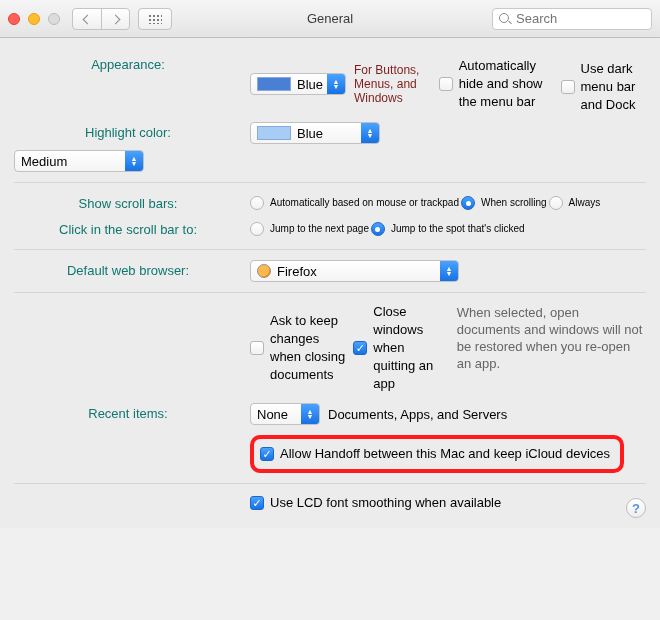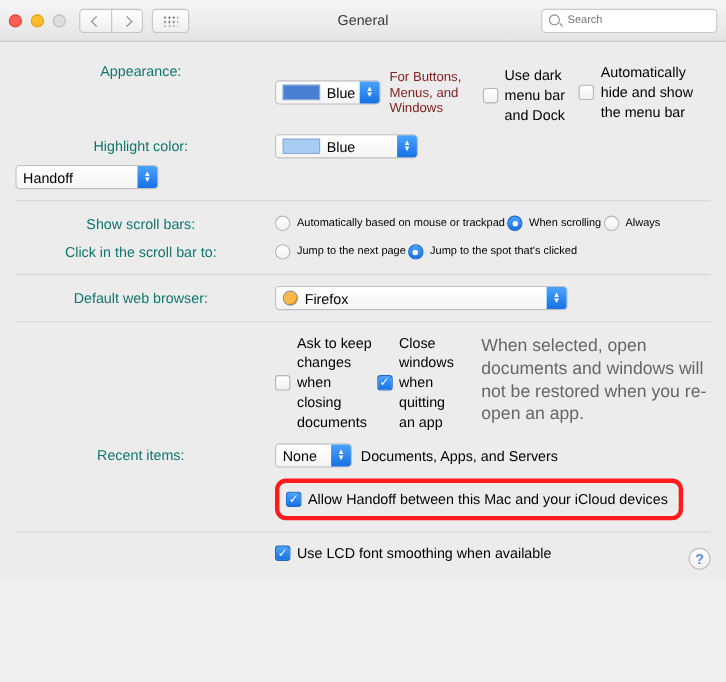--- a/index.html
+++ b/index.html
@@ -67,21 +67,21 @@
   .searchwrap {
     margin-left:auto;
     width: 160px; height:22px;
     border:1px solid #c9c9c9; border-radius:4px;
     background:#fff;
     display:flex;align-items:center;
     padding:0 6px; gap:5px;
     color:#8b8b8b;
   }
   .searchwrap input {
-    border:none; outline:none; font-size:10px; width:100%;
+    border:none; outline:none; font-size:13px; width:100%;
     background:transparent; color:#333;
   }
   
   .content {
     padding: 16px 14px 10px 14px;
   }
   .row {
     display:flex;
     align-items:flex-start;
     margin-bottom: 6px;
@@ -90,21 +90,21 @@
     width: 236px;
     text-align:center;
     padding-right:8px;
     padding-top:3px;
     font-size:13px;
     color:#0f766e;
   }
   .ctrls { flex:1; display:flex; flex-direction:row; gap:2px; }
   .inline { display:flex; align-items:center; gap:8px; }
   .hint { font-size:12px; color:#7f1d1d; }
-  .fine { font-size:16px; color:#666; line-height:1.3; margin-left:20px; margin-top:2px;}
+  .fine { font-size:13px; color:#666; line-height:1.3; margin-left:20px; margin-top:2px;}
   
   .popup {
     display:inline-flex; align-items:center;
     height:22px;
     border:1px solid #c1c1c1; border-radius:4px;
     background:linear-gradient(#ffffff,#f4f4f4);
     font-size:13px;
     position:relative;
     padding-left:6px;
     padding-right:22px;
@@ -115,21 +115,21 @@
     border-top-right-radius:3px;border-bottom-right-radius:3px;
     display:flex;flex-direction:column;align-items:center;justify-content:center;
     color:#fff; font-size:7px; line-height:5px;
   }
   .popup .swatch {
     width:34px;height:14px;border:1px solid #8aa8d8;
     margin-right:6px;
   }
   .swatch.blue { background:#4a7fd6; }
   .swatch.lightblue { background:#a7cdf5; }
-  .popup.wide { width:266px; }
+  .popup.wide { width:209px; }
   .popup.med { width:130px; }
   .popup.small { width:70px; }
   .ffx {
     width:14px;height:14px;border-radius:50%;
     background: radial-gradient(circle at 40% 40%, #ffb84d 0 6px, #ff8a00 7px), #2a6fd6;
     border:1px solid #999; margin-right:6px;
   }
   
   .chk {
     display:inline-flex; align-items:center; gap:6px;
@@ -224,46 +224,46 @@
       <div class="lbl">Appearance:</div>
       <div class="ctrls">
         <div class="inline">
           <div class="popup med">
             <span class="swatch blue"></span>
             <span>Blue</span>
             <span class="arrows">▲<br>▼</span>
           </div>
           <span class="hint">For Buttons, Menus, and Windows</span>
         </div>
+        <label class="chk">
+          <span class="chkbox"></span>
+          <span>Automatically hide and show the menu bar</span>
+        </label>
         <label class="chk" style="margin-top:6px;">
           <span class="chkbox"></span>
           <span>Use dark menu bar and Dock</span>
-        </label>
-        <label class="chk">
-          <span class="chkbox"></span>
-          <span>Automatically hide and show the menu bar</span>
         </label>
       </div>
     </div>
 
     <div class="row" style="margin-top:8px;">
       <div class="lbl">Highlight color:</div>
       <div class="ctrls">
         <div class="popup med">
           <span class="swatch lightblue"></span>
           <span>Blue</span>
           <span class="arrows">▲<br>▼</span>
         </div>
       </div>
     </div>
 
     <div class="row">
       <div class="ctrls">
         <div class="popup med">
-          <span>Handoff</span>
+          <span>Medium</span>
           <span class="arrows">▲<br>▼</span>
         </div>
       </div>
     </div>
 
     <hr class="sep">
 
     <div class="row">
       <div class="lbl">Show scroll bars:</div>
       <div class="ctrls">
@@ -338,21 +338,21 @@
         </div>
       </div>
     </div>
 
     <div class="row" style="margin-top:10px;">
       <div class="lbl"></div>
       <div class="ctrls">
         <div class="highlight-box">
           <label class="chk">
             <span class="chkbox checked">✓</span>
-            <span>Allow Handoff between this Mac and your iCloud devices</span>
+            <span>Allow Handoff between this Mac and keep iCloud devices</span>
           </label>
         </div>
       </div>
     </div>
 
     <hr class="sep">
 
     <div class="row">
       <div class="lbl"></div>
       <div class="ctrls">

